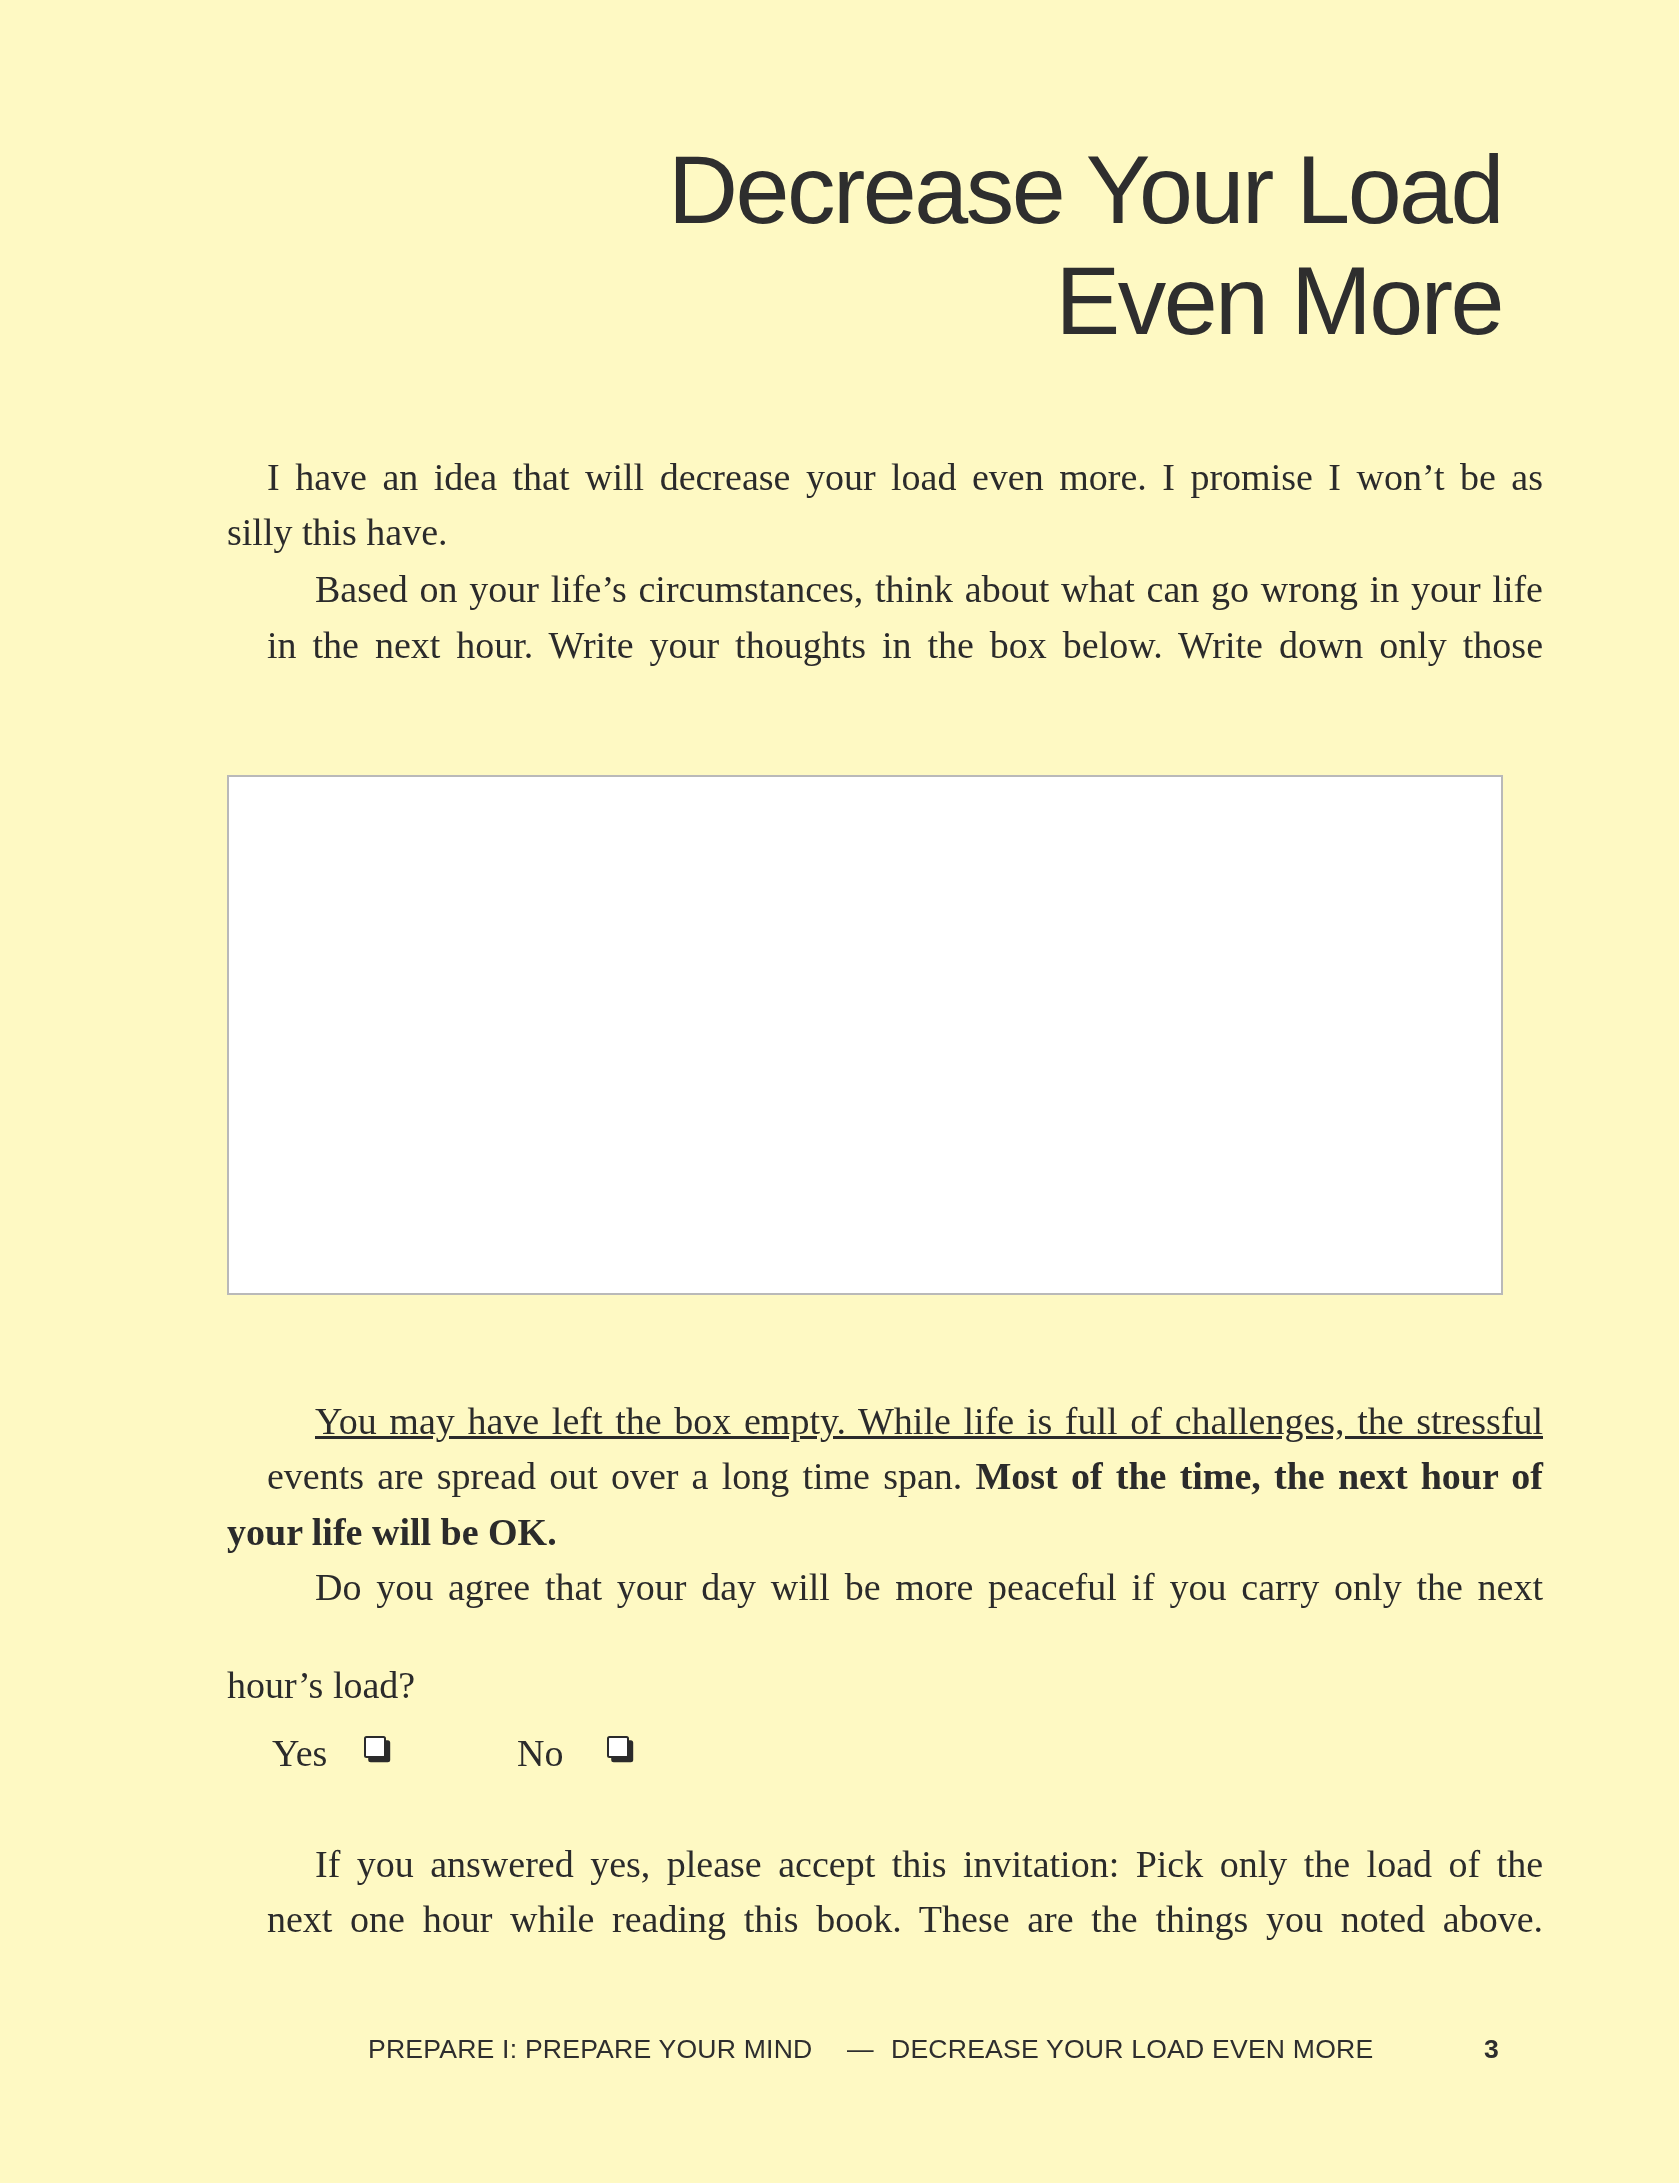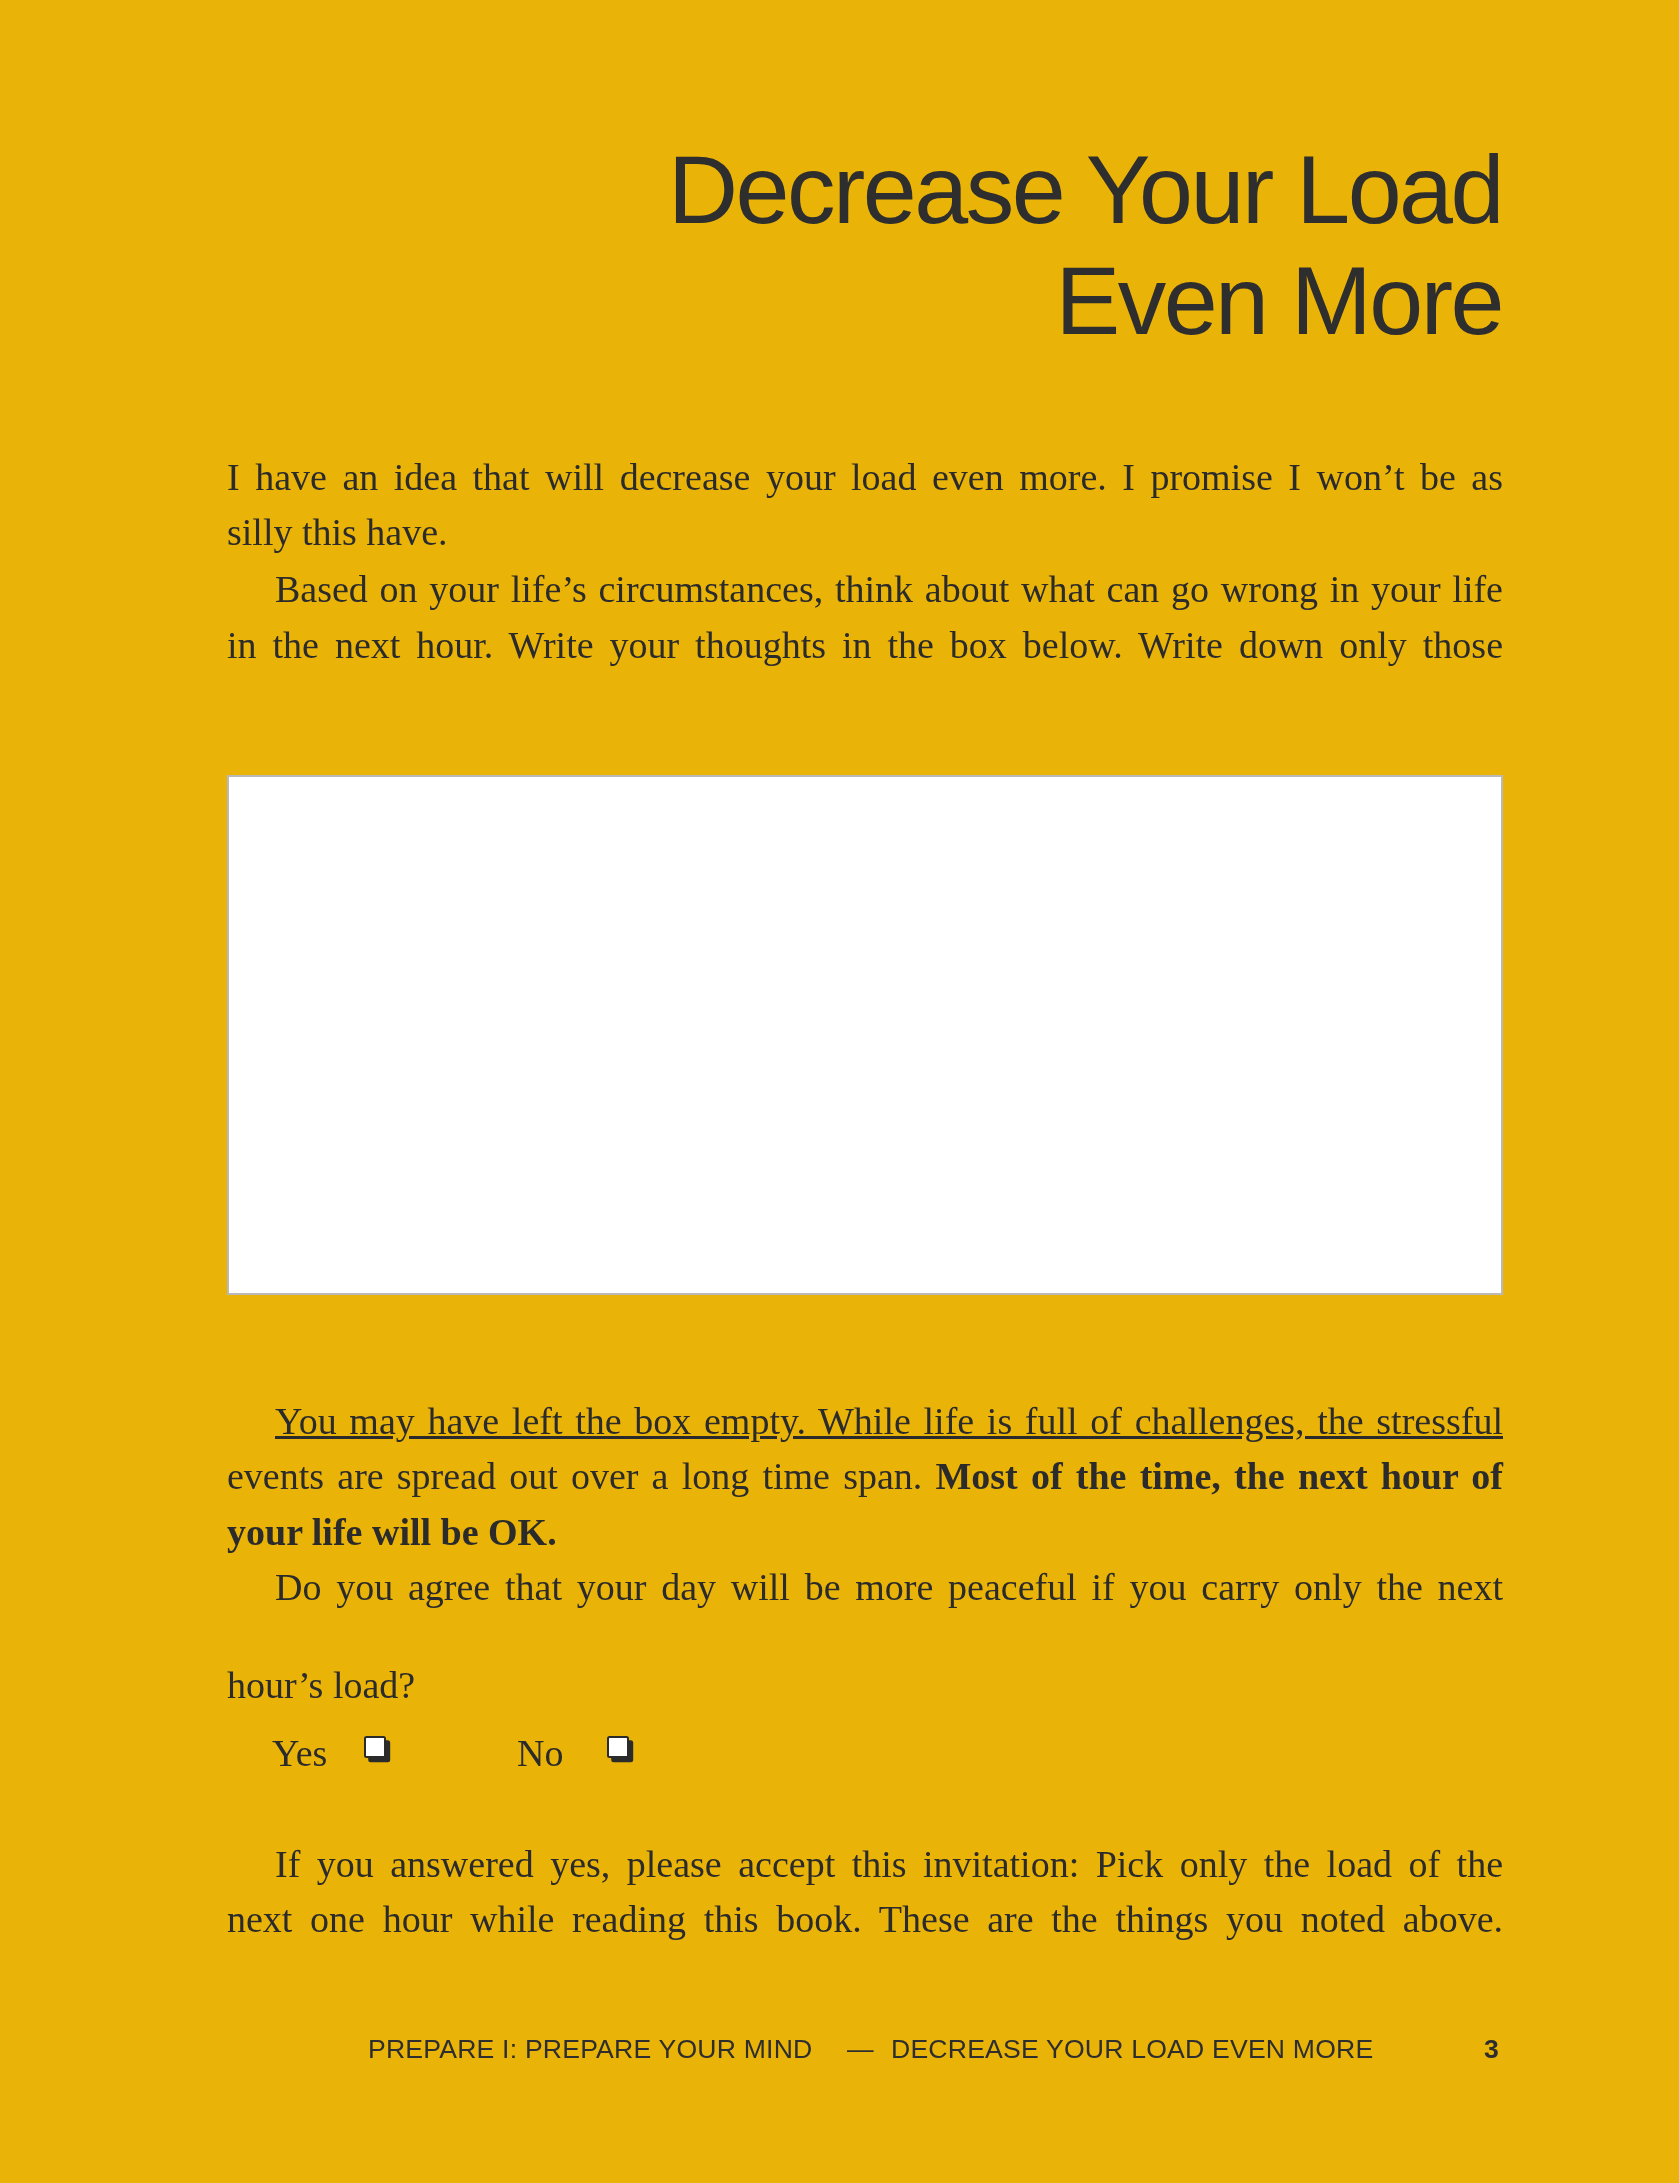--- a/index.html
+++ b/index.html
@@ -1,29 +1,29 @@
 <!DOCTYPE html>
 <html style="font-size:13.3px"><head>
 <meta charset="utf-8">
 <style>
   html, body { margin:0; padding:0; background:#ffffff; }
   body { width:1679px; height:2183px; position:relative; overflow:hidden; color:#2b2b2b; }
-  .page { position:absolute; left:0; top:0; width:1679px; height:2183px; background:#eab308; }
+  .page { position:absolute; left:0; top:0; width:1679px; height:2183px; background:#fef9c3; }
   .title-line {
     position:absolute; right:177px;
     font-family:"Liberation Sans", sans-serif; font-weight:300;
     font-size:97px; line-height:1; color:#2e2e2e; white-space:nowrap;
     letter-spacing:-2.5px; transform-origin:right bottom;
   }
   .line {
     position:absolute; left:227px; width:1276px;
     font-family:"Liberation Serif", serif; font-size:38px; line-height:1;
     color:#2b2b2b; white-space:nowrap;
   }
-  .line.just { text-align:justify; text-align-last:justify; white-space:normal; }
+  .line.just { text-align:justify; text-align-last:justify; white-space:normal;margin-left:40px; }
   .line.indent { left:275px; width:1228px; }
   .line b, .line .bold { font-weight:bold; }
   .write-box {
     position:absolute; left:227px; top:775px; width:1276px; height:520px;
     border:2.5px solid #b9b9b9; box-sizing:border-box; background:#fff;
   }
   .answer-label {
     position:absolute; font-family:"Liberation Serif", serif; font-size:38px; line-height:1; color:#2b2b2b;
   }
   .checkbox {

